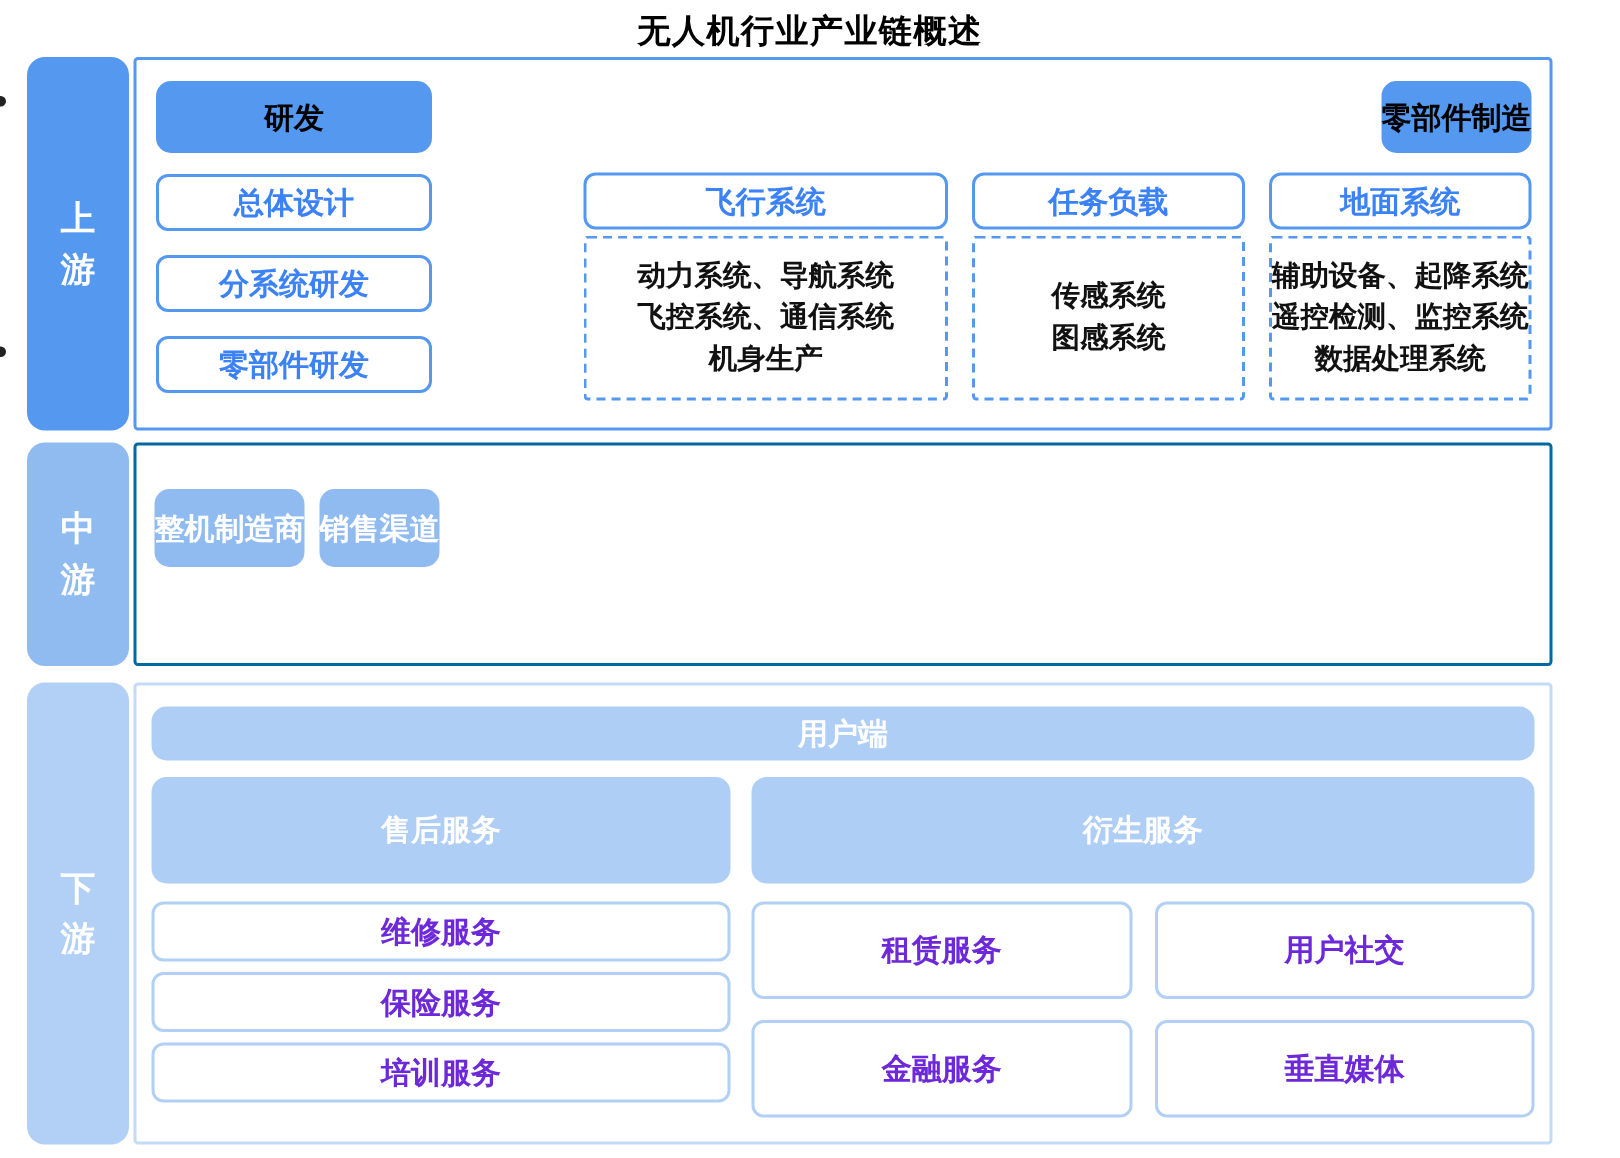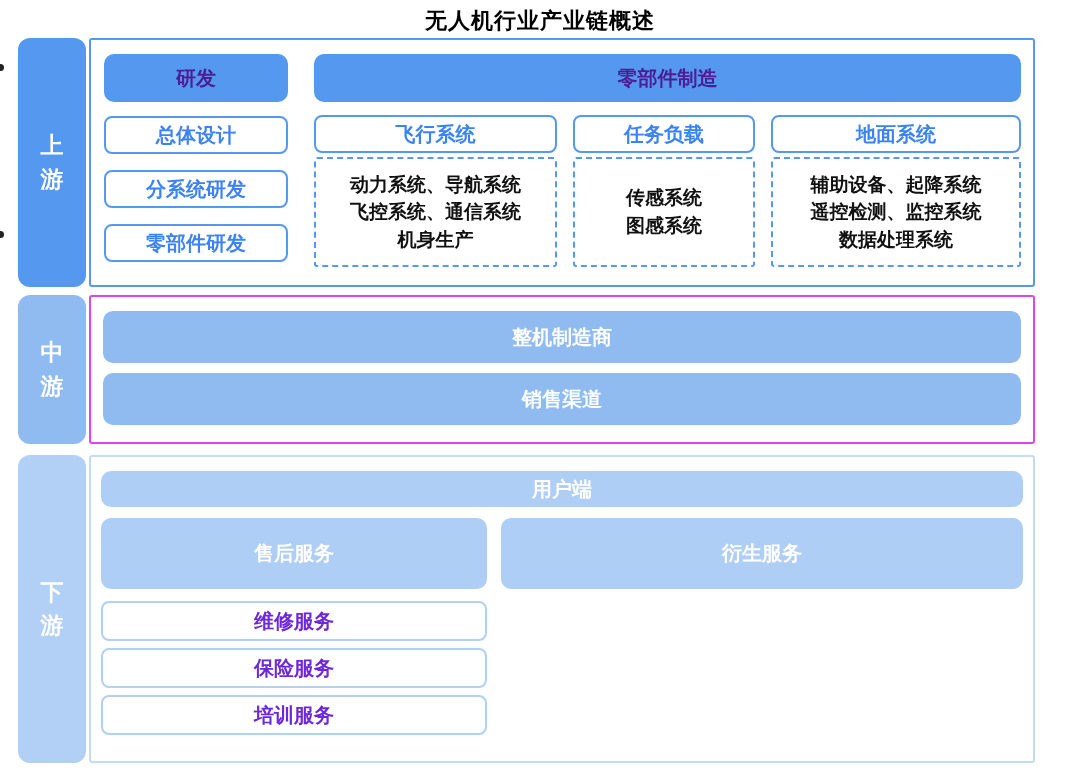--- a/index.html
+++ b/index.html
@@ -28,52 +28,52 @@
   .sec-up { top: 38px; height: 249px; }
   .sec-up .section-label { background: #5598F0; }
   .sec-up .section-content {
     border: 2px solid #5598F0;
     padding: 14px 12px 18px 13px;
     display: flex; gap: 26px;
   }
   .hdr-blue {
     background: #5598F0; border-radius: 10px; height: 48px;
     display: flex; align-items: center; justify-content: center;
-    color: #4c1d95; font-size: 20px; font-weight: 700; font-family: Liberation Mono, monospace;
+    color: #000000; font-size: 20px; font-weight: 700; font-family: Liberation Mono, monospace;
   }
   .wbox-up {
     background: #fff; border: 2px solid #5598F0; border-radius: 8px; height: 38px;
     display: flex; align-items: center; justify-content: center;
     color: #3b82f6; font-size: 20px; font-weight: 700;
   }
   .up-left { width: 184px; flex: 0 0 184px; display: flex; flex-direction: column; }
   .up-left .hdr-blue { margin-bottom: 14px; }
   .up-left .wbox-up { margin-bottom: 16px; }
   .up-left .wbox-up:last-child { margin-bottom: 0; }
-  .up-right { flex: 1; display: flex; flex-direction: column; }
+  .up-right { flex: 1; display: flex; flex-direction: column; align-items: flex-end; }
   .up-right .hdr-blue { margin-bottom: 13px; }
   .up-cols { flex: 1; display: flex; gap: 16px; }
   .up-col { display: flex; flex-direction: column; }
   .up-col-1 { width: 243px; flex: 0 0 243px; }
   .up-col-2 { width: 182px; flex: 0 0 182px; }
   .up-col-3 { flex: 1; }
   .up-col .wbox-up { margin-bottom: 4px; }
   .dashed-box {
     flex: 1; background: #fff; border: 2px dashed #5598F0; border-radius: 3px;
     display: flex; flex-direction: column; align-items: center; justify-content: center;
     color: #111; font-size: 19px; font-weight: 700; line-height: 1.45; text-align: center;
   }
 
   
   .sec-mid { top: 295px; height: 149px; }
   .sec-mid .section-label { background: #90BBF1; }
   .sec-mid .section-content {
-    border: 2px solid #d946ef;
-    padding: 14px 12px;
-    display: flex; flex-direction: column; gap: 10px;
+    border: 2px solid #0369a1;
+    padding: 29px 12px;
+    display: flex; flex-direction: row; gap: 10px;
   }
   .bar-mid {
     background: #90BBF1; border-radius: 10px; height: 52px;
     display: flex; align-items: center; justify-content: center;
     color: #fff; font-size: 20px; font-weight: 700;
   }
 
   
   .sec-down { top: 455px; height: 308px; }
   .sec-down .section-label { background: #B2D0F5; }
@@ -179,16 +179,22 @@
     <div class="bar-light down-user">用户端</div>
     <div class="down-row">
       <div class="down-left">
         <div class="bar-light">售后服务</div>
         <div class="wbox-down">维修服务</div>
         <div class="wbox-down">保险服务</div>
         <div class="wbox-down">培训服务</div>
       </div>
       <div class="down-right">
         <div class="bar-light">衍生服务</div>
+        <div class="down-grid">
+          <div class="wbox-down">租赁服务</div>
+          <div class="wbox-down">用户社交</div>
+          <div class="wbox-down">金融服务</div>
+          <div class="wbox-down">垂直媒体</div>
+        </div>
       </div>
     </div>
   </div>
 </div>
 
 </body></html>

